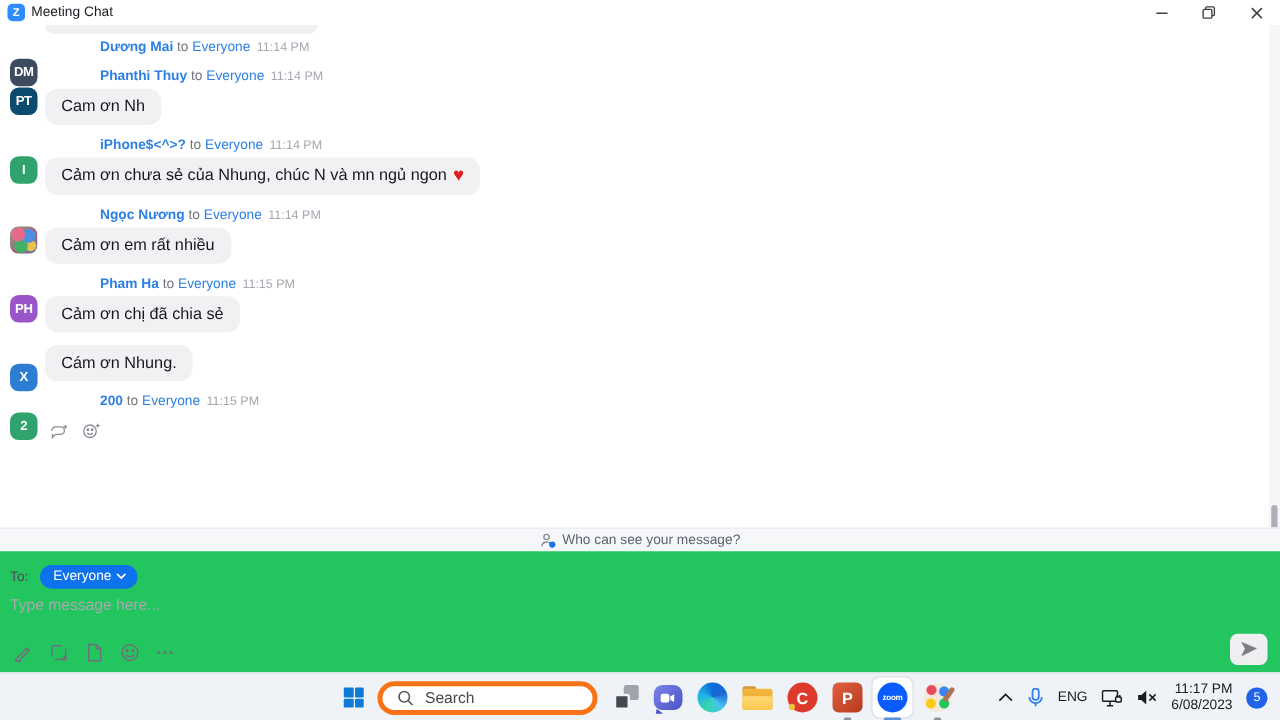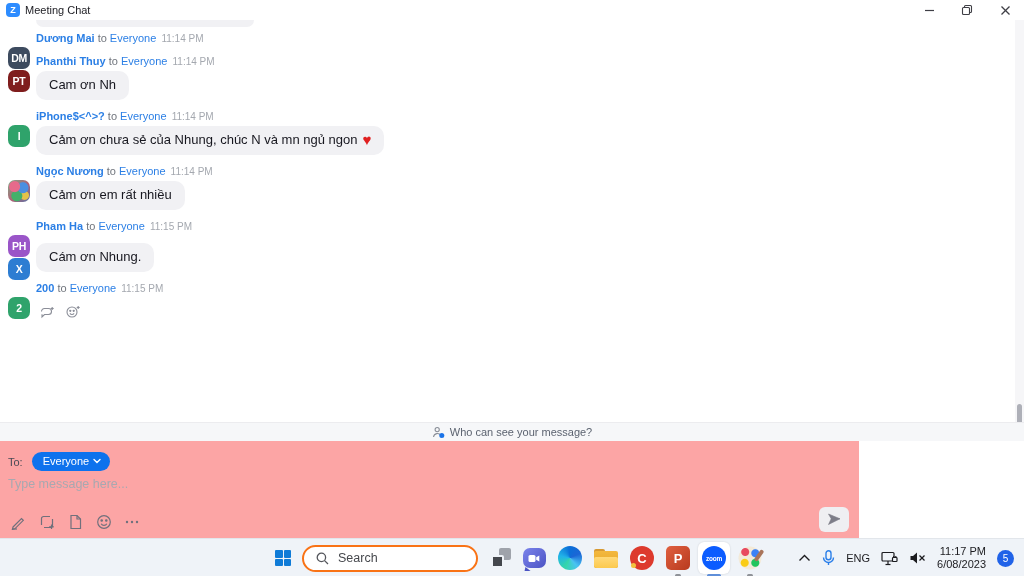--- a/index.html
+++ b/index.html
@@ -21,55 +21,55 @@
   .msg-list { position:absolute; top:12px; left:0; right:20px; }
   .msg { position:relative; padding-left:36px; margin-bottom:10px; }
   .avatar { position:absolute; left:8px; top:15px; width:22px; height:22px; border-radius:7px;
     color:#fff; font-size:10.5px; font-weight:bold; display:flex; align-items:center; justify-content:center; letter-spacing:-.3px; }
   .avatar-photo { background:
     radial-gradient(circle at 30% 30%, #e66a8b 0 5px, transparent 6px),
     radial-gradient(circle at 68% 35%, #4a8fe0 0 5px, transparent 6px),
     radial-gradient(circle at 40% 72%, #43b06a 0 5px, transparent 6px),
     radial-gradient(circle at 75% 70%, #e6c24a 0 4px, transparent 5px),
     linear-gradient(135deg,#7fae8a,#b05f74 55%, #5577aa); }
-  .msg-head { font-size:11px; line-height:13px; margin-bottom:3px; white-space:nowrap; }
+  .msg-head { font-size:11px; line-height:13px; margin-bottom:3px; white-space:nowrap;margin-left:44px; }
   .sender { color:#2b7fe5; font-weight:bold; }
   .to-word { color:#70757d; }
   .target { color:#2b7fe5; }
   .time { color:#a4a8af; font-size:10px; margin-left:2px; }
   .bubble { display:inline-block; background:#f1f1f4; border-radius:10px; padding:6px 13px 7px; font-size:13px; color:#17171f; line-height:16px; }
   .heart { color:#e02020; font-size:15px; margin-left:5px; vertical-align:-1px; }
   .msg-actions { display:flex; gap:11px; margin:10px 0 0 40px; color:#8b8e98; align-items:center; }
   .scroll-track { position:absolute; right:0; top:0; width:9px; height:402px; background:#f6f6f8; }
   .scroll-thumb { position:absolute; right:2px; top:384px; width:5px; height:26px; border-radius:3px; background:#aeb0b8; }
 
   
   .privacy-bar { position:absolute; top:422px; left:0; width:1024px; height:19px; background:#f6f7f9; border-top:1px solid #ececef;
     display:flex; align-items:center; justify-content:center; gap:5px; font-size:11px; color:#5c6370; }
 
   
-  .compose { position:absolute; top:441px; left:0; width:859px; height:97px; background:#fca5a5; }
+  .compose { position:absolute; top:441px; left:0; width:1024px; height:97px; background:#22c55e; }
   .to-row { position:absolute; top:11px; left:8px; display:flex; align-items:center; }
   .to-label { font-size:11px; color:#4a4a55; }
   .to-pill { margin-left:9px; background:#0e72ed; color:#fff; font-size:11px; border-radius:10px;
     padding:3px 9px 4px 11px; display:flex; align-items:center; gap:4px; border:none; }
   .type-input { position:absolute; top:36px; left:8px; width:700px; border:none; outline:none; font-size:12.5px;
     font-family:"Liberation Sans",sans-serif; color:#222; background:transparent; }
   .type-input::placeholder { color:#a8a8b0; }
   .compose-toolbar { position:absolute; left:10px; bottom:8px; display:flex; gap:13px; align-items:center; color:#70707c; }
   .send-btn { position:absolute; right:10px; bottom:6px; width:30px; height:25px; border-radius:6px; background:#efeff2;
     display:flex; align-items:center; justify-content:center; border:none; }
 
   
   .taskbar { position:absolute; bottom:0; left:0; width:1024px; height:38px; background:#eff3f8; border-top:1px solid #e2e6eb; }
   .tb-center { position:absolute; left:268px; top:0; height:38px; display:flex; align-items:center; }
   .tb-btn { width:30px; height:30px; border-radius:5px; display:flex; align-items:center; justify-content:center; position:relative; }
   .start-grid { width:16px; height:16px; display:grid; grid-template-columns:7.5px 7.5px; grid-template-rows:7.5px 7.5px; gap:1px; }
   .start-grid span { background:#0f7bd7; border-radius:1px; }
-  .search-pill { width:176px; height:27px; margin:0 8px 0 4px; border-radius:14px; background:#fff; border:2px solid #f97316;
+  .search-pill { width:176px; height:27px; margin:0 8px 0 4px; border-radius:14px; background:#fff; border:4px solid #f97316;
     display:flex; align-items:center; gap:9px; padding-left:12px; font-size:12.5px; color:#46484d; }
   .tv-wrap { position:relative; width:20px; height:20px; }
   .tv-back { position:absolute; right:0; top:0; width:12px; height:12px; border-radius:2px; background:#9fa3ab; }
   .tv-front { position:absolute; left:0; bottom:0; width:13px; height:13px; border-radius:2px; background:#44474d; border:2px solid #eff3f8; }
   .tb-app { width:32px; height:32px; margin:0 2px; border-radius:6px; display:flex; align-items:center; justify-content:center; position:relative; }
   .tb-app.active { background:#fff; box-shadow:0 0 2px rgba(0,0,0,.15); }
   .run-dot { position:absolute; bottom:-3px; left:50%; transform:translateX(-50%); width:6px; height:3px; border-radius:2px; background:#8f9298; }
   .run-dot.wide { width:14px; background:#5f8fd9; }
   .chat-icon { width:23px; height:20px; border-radius:7px; background:linear-gradient(135deg,#7b83eb,#4b53c4); position:relative;
     display:flex; align-items:center; justify-content:center; }
@@ -141,21 +141,21 @@
         <div class="msg-head">
           <span class="sender">Dương Mai</span>
           <span class="to-word"> to </span>
           <span class="target">Everyone</span>
           <span class="time">11:14 PM</span>
         </div>
       </div>
     </div>
 
     <div class="msg">
-      <div class="avatar" style="background: #7f1d1d;">PT</div>
+      <div class="avatar" style="background: #0c4a6e;">PT</div>
       <div class="msg-body">
         <div class="msg-head">
           <span class="sender">Phanthi Thuy</span>
           <span class="to-word"> to </span>
           <span class="target">Everyone</span>
           <span class="time">11:14 PM</span>
         </div>
         <div class="bubble">
           <span class="bubble-text">Cam ơn Nh</span>
         </div>
@@ -193,20 +193,23 @@
     </div>
 
     <div class="msg">
       <div class="avatar" style="background: rgb(154, 85, 200);">PH</div>
       <div class="msg-body">
         <div class="msg-head">
           <span class="sender">Pham Ha</span>
           <span class="to-word"> to </span>
           <span class="target">Everyone</span>
           <span class="time">11:15 PM</span>
+        </div>
+        <div class="bubble">
+          <span class="bubble-text">Cảm ơn chị đã chia sẻ</span>
         </div>
       </div>
     </div>
 
     <div class="msg">
       <div class="avatar" style="background: rgb(45, 125, 210);">X</div>
       <div class="msg-body">
         <div class="bubble">
           <span class="bubble-text">Cám ơn Nhung.</span>
         </div>

